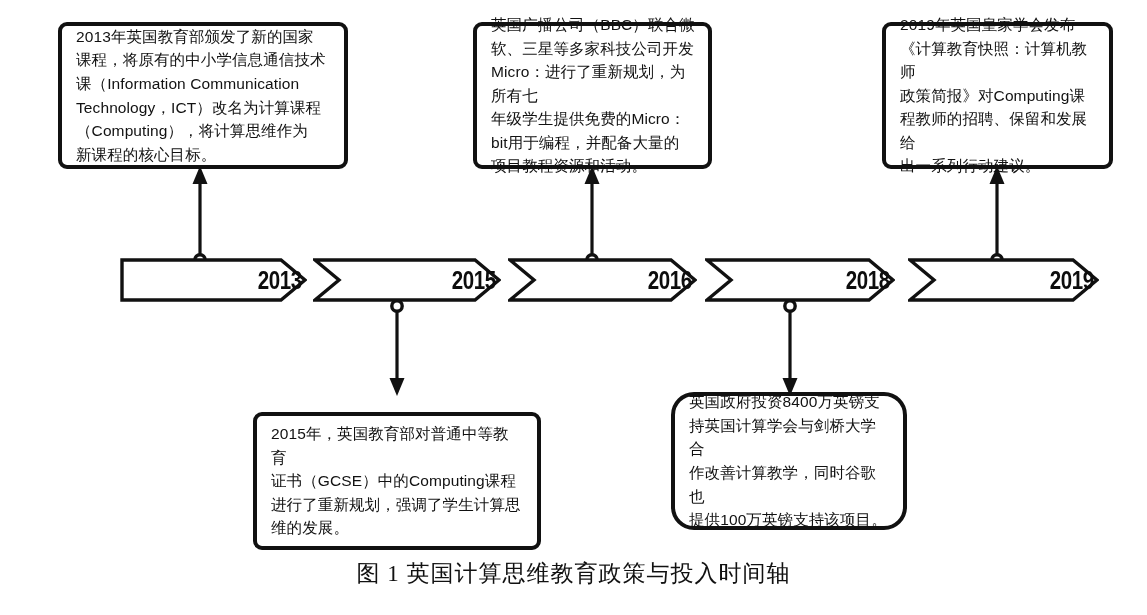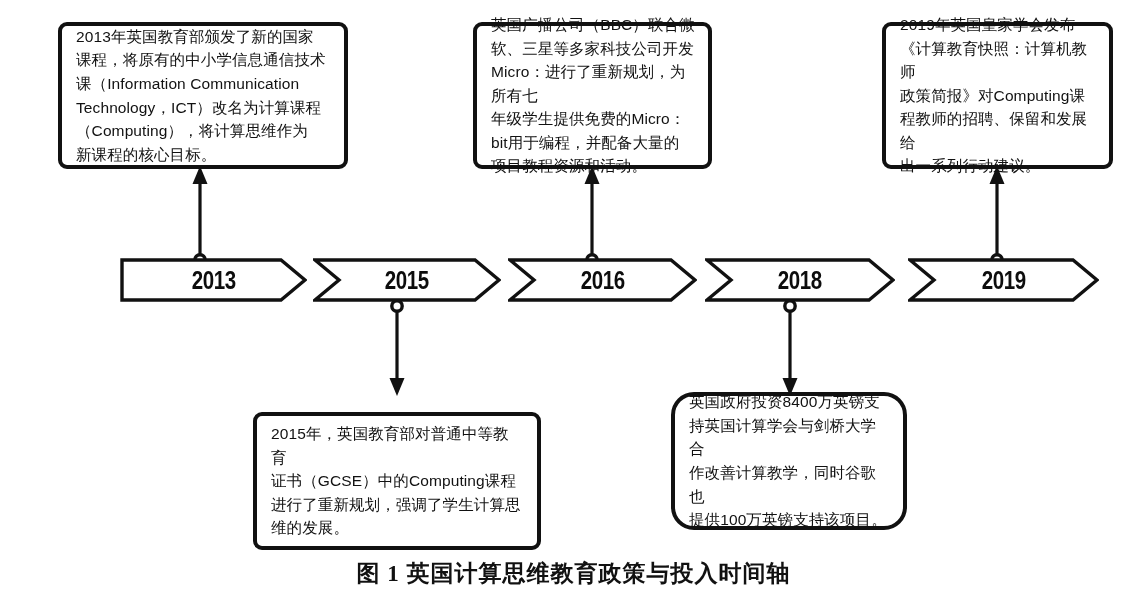--- a/index.html
+++ b/index.html
@@ -41,21 +41,21 @@
     white-space: pre-line;
     font-family: "Liberation Sans", "DejaVu Sans", sans-serif;
   }
 
   
   .chevron {
     position: absolute;
     box-sizing: border-box;
     display: flex;
     align-items: center;
-    justify-content: center;
+    justify-content: flex-end;
   }
   .chevron svg {
     position: absolute;
     left: 0;
     top: 0;
     display: block;
   }
   .chevron-label {
     position: relative;
     z-index: 2;
@@ -79,21 +79,20 @@
   
   .caption {
     position: absolute;
     left: 0;
     width: 1147px;
     text-align: center;
     font-size: 23px;
     color: #111111;
     font-family: "Liberation Serif", "DejaVu Serif", serif;
     letter-spacing: 1px;
-    font-weight: bold;
   }
 </style>
 </head>
 <body>
 
 <div id="figure-root">
 
   <div class="callout" style="left:58px; top:22px; width:290px; height:147px;">
     <span class="callout-text">2013年英国教育部颁发了新的国家
 课程，将原有的中小学信息通信技术

